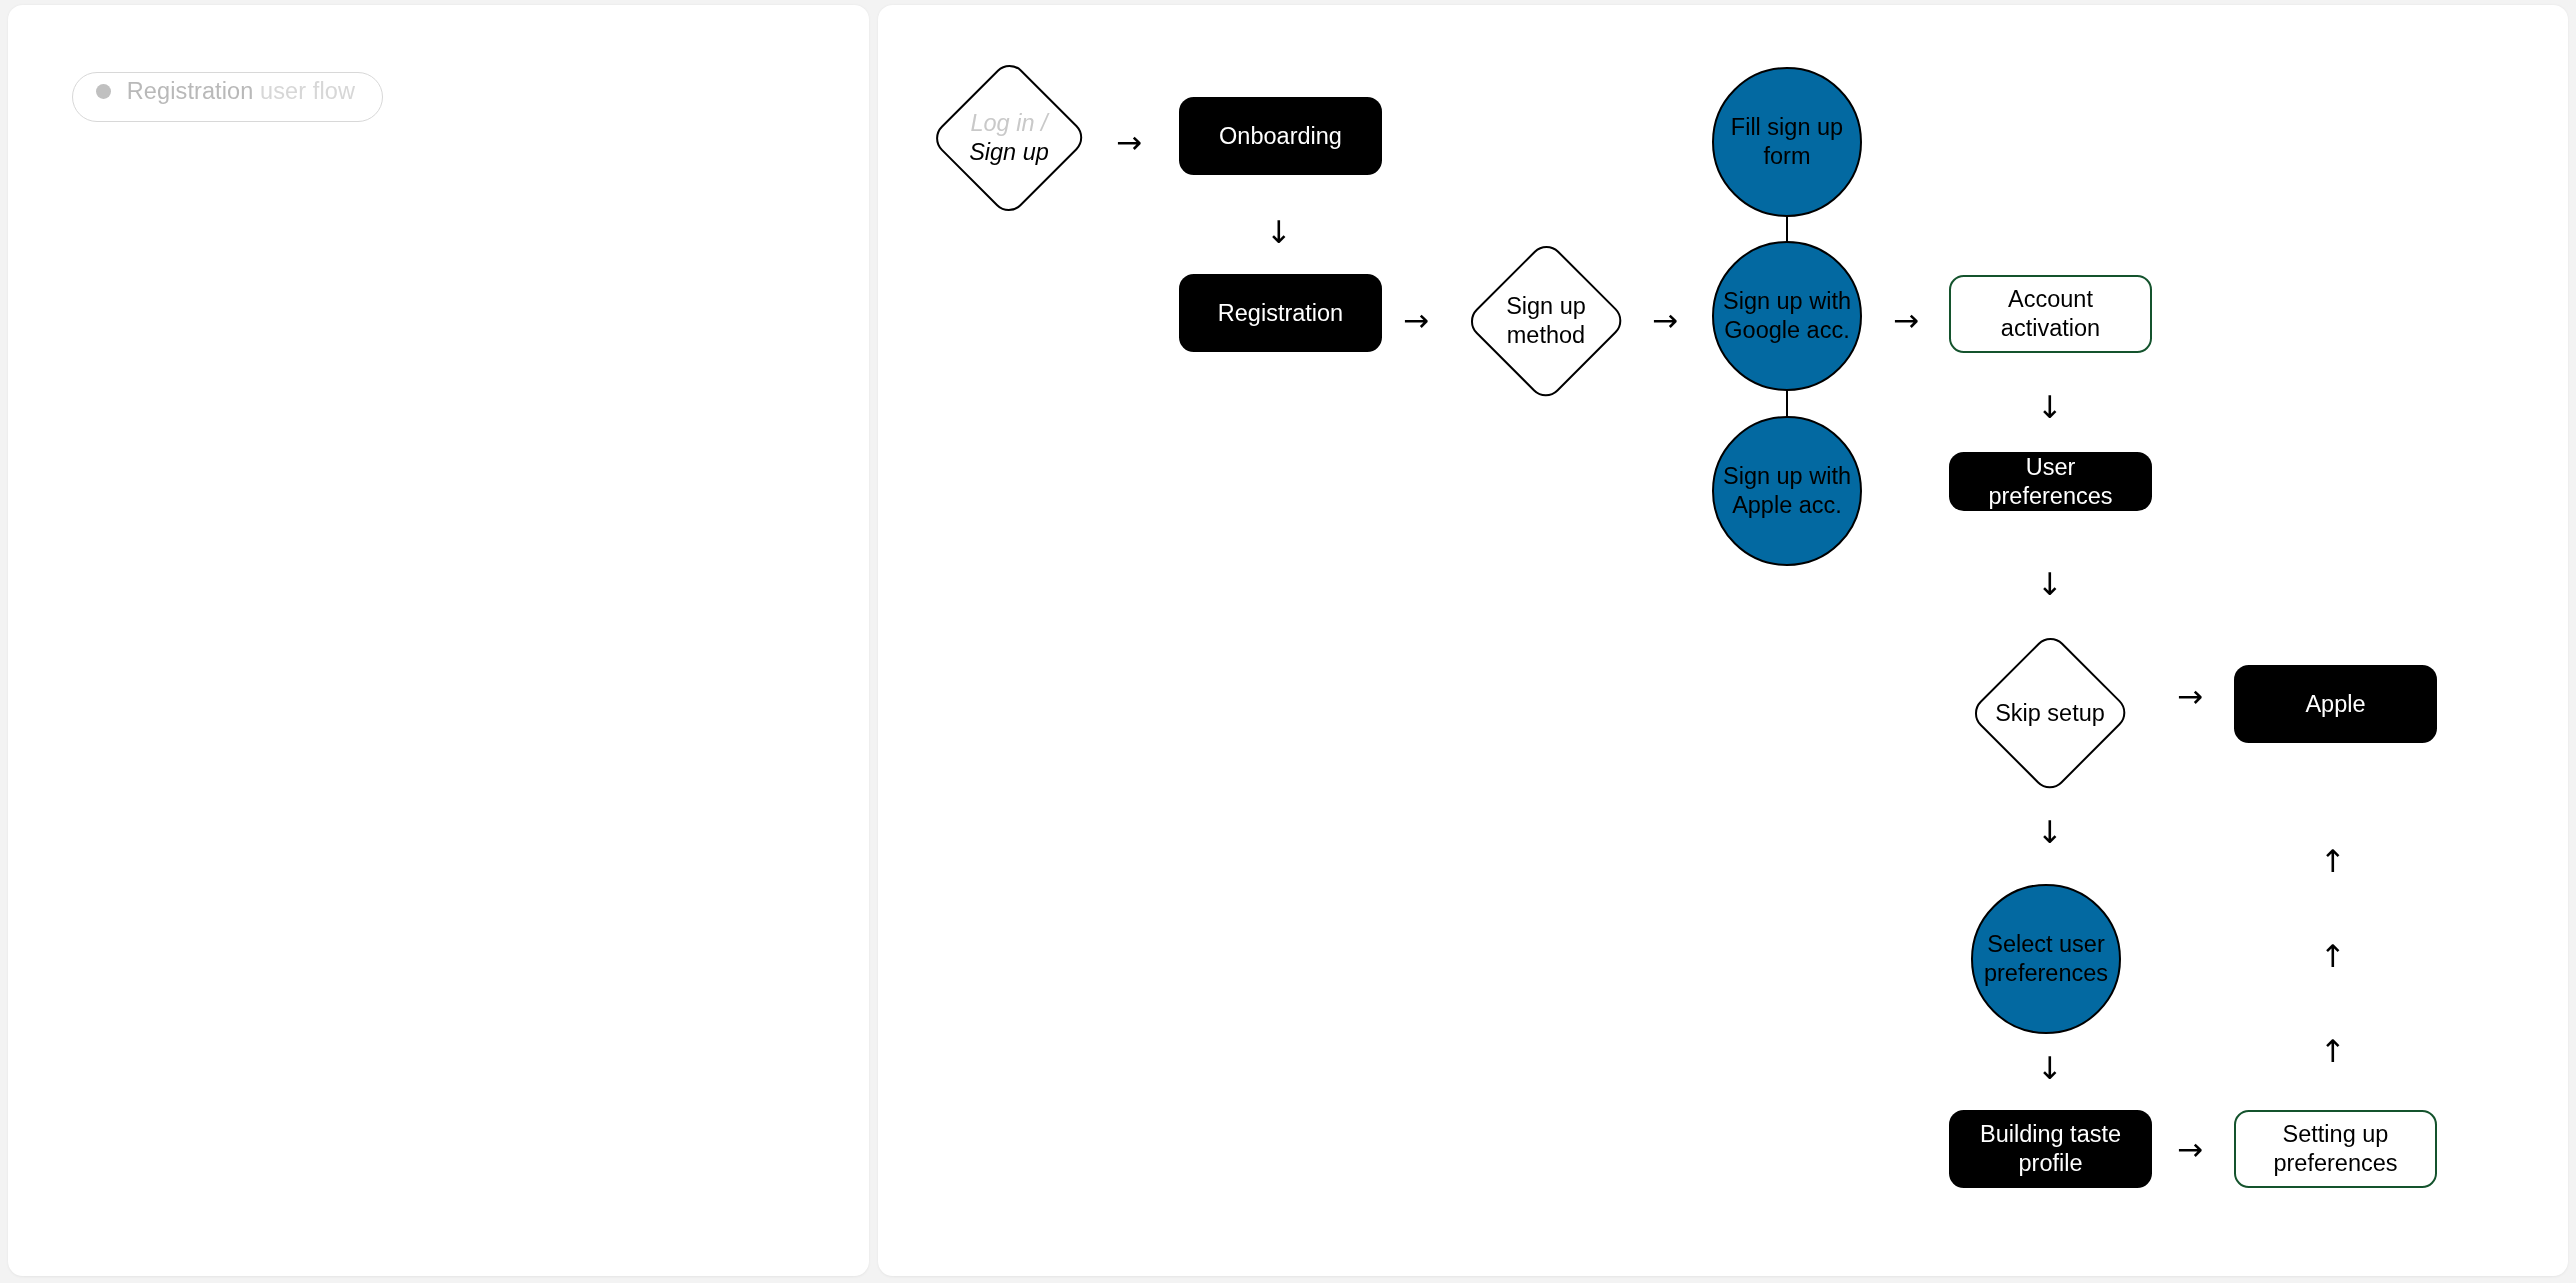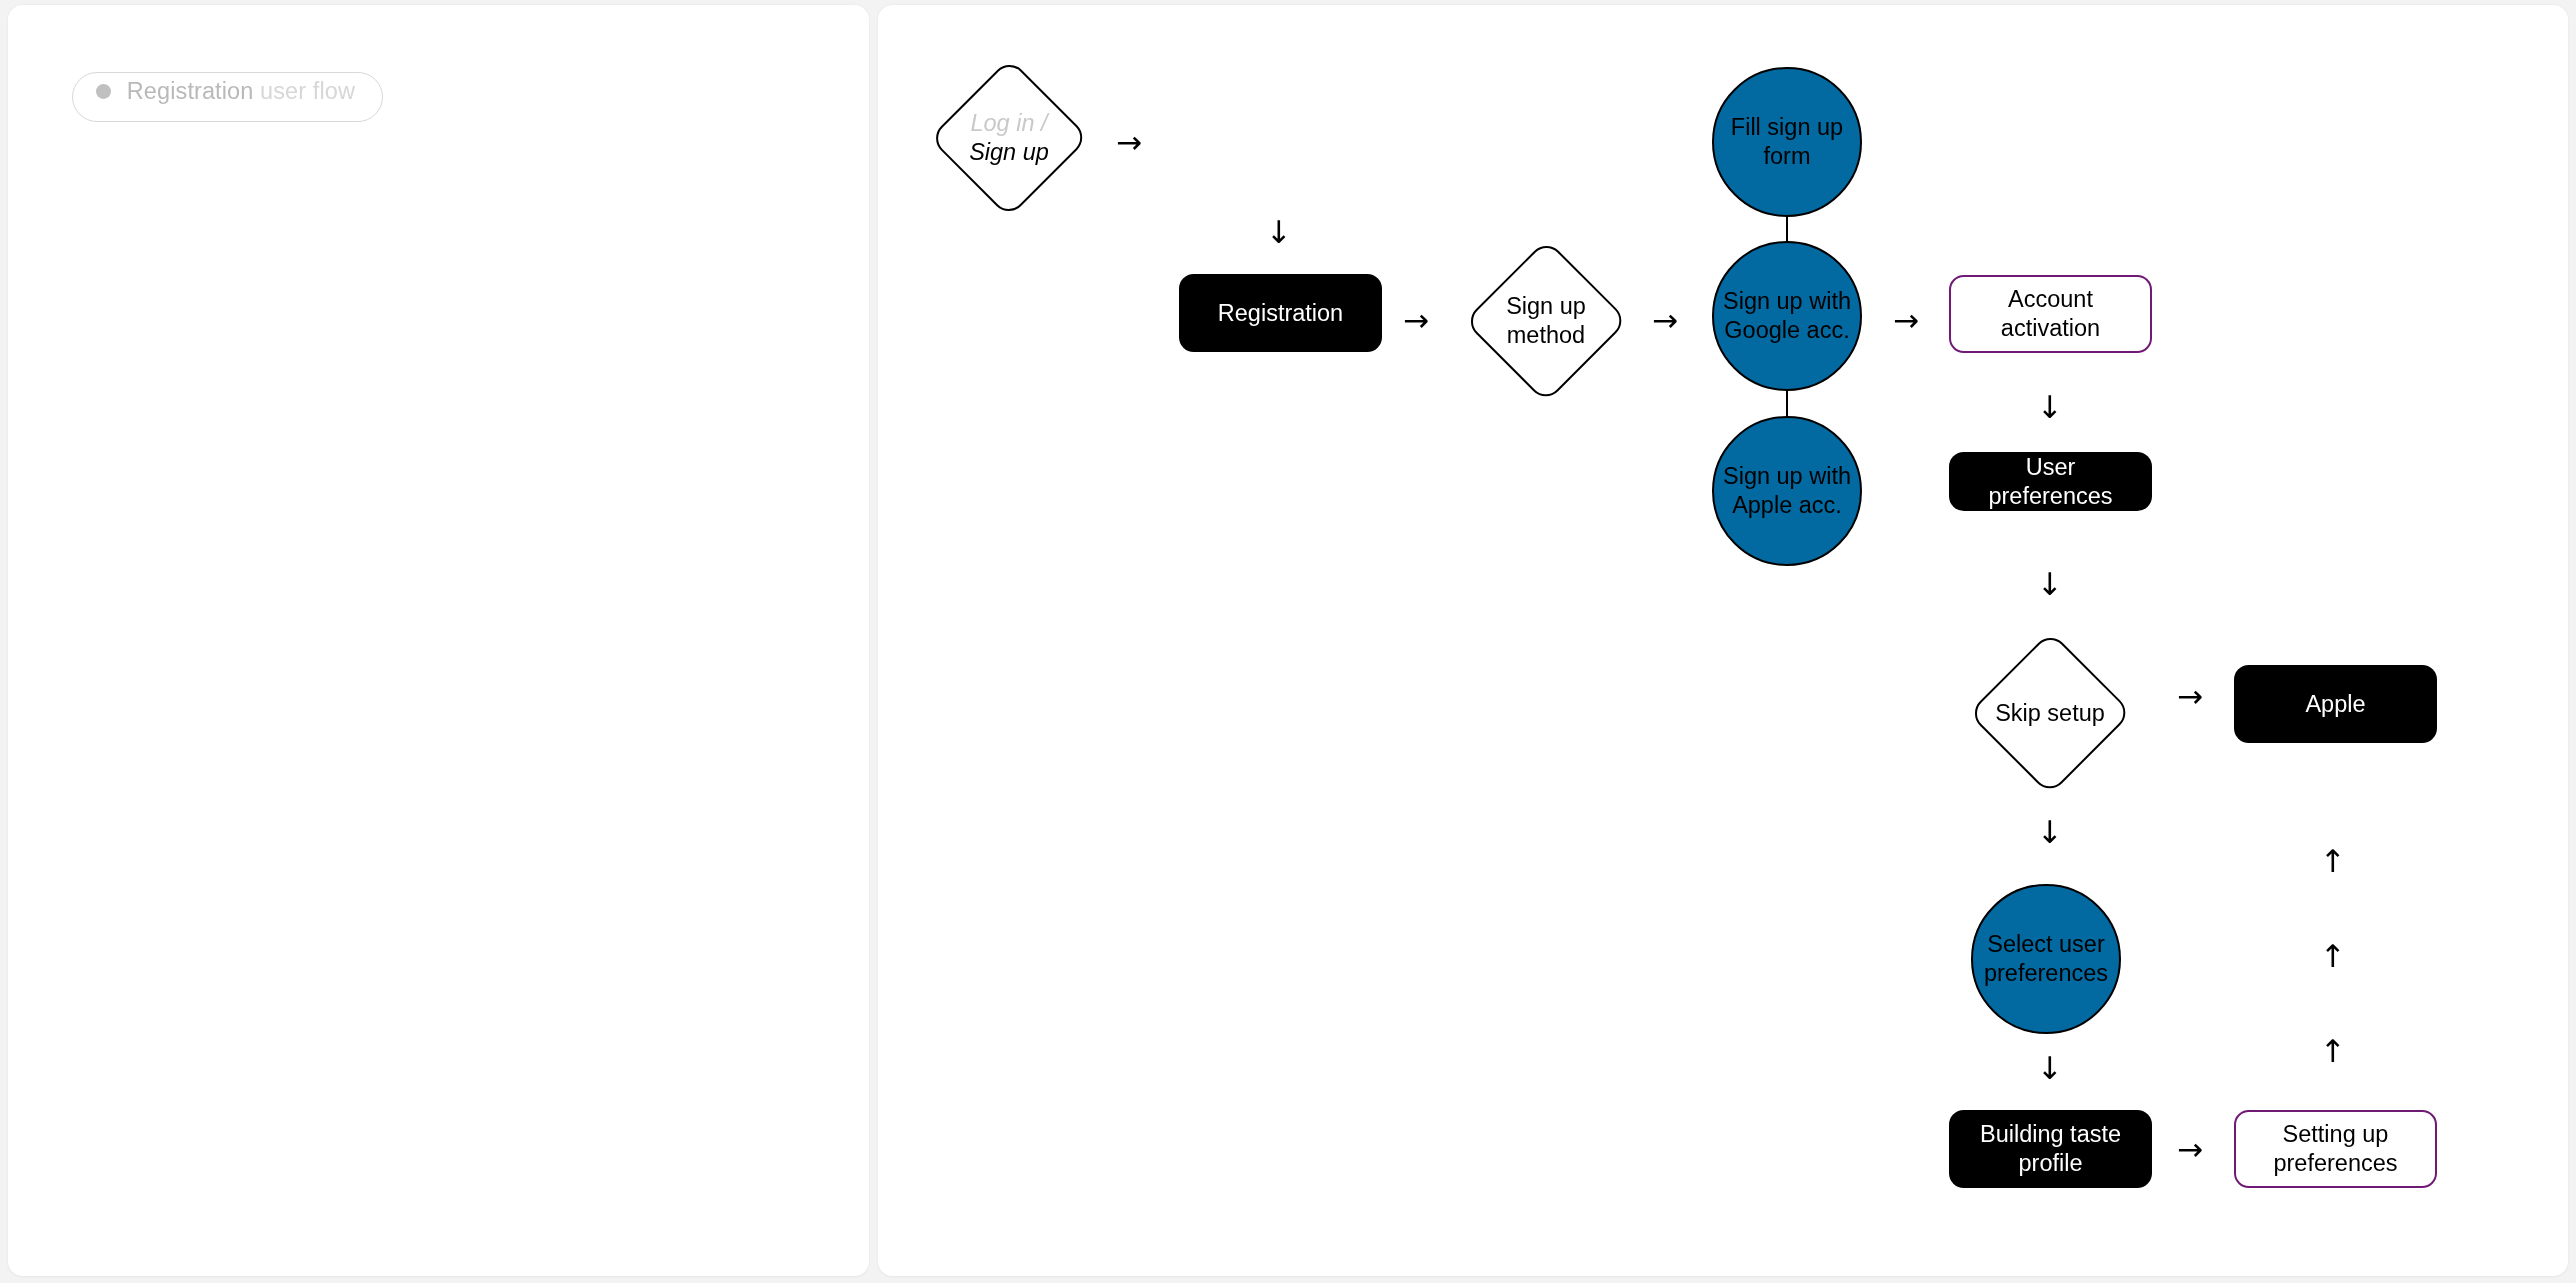--- a/index.html
+++ b/index.html
@@ -78,21 +78,21 @@
   
   .node.box-dark {
     background: #000000;
     color: #ffffff;
     border-radius: 14.8px;
   }
   
   .node.box-light {
     background: #ffffff;
     color: #000000;
-    border: 2px solid #701a75;
+    border: 2px solid #14532d;
     border-radius: 14.8px;
   }
   
   .node.circle {
     background: #0369a1;
     border: 2px solid #000000;
     border-radius: 50%;
   }
   
   .node.diamond {
@@ -149,20 +149,23 @@
   <div class="node diamond" style="left:932px; top:60px; width:154px; height:156px;font-style:italic;">
     <div class="dia-shape"></div>
     <div class="dia-text">
       <div style="color:#c9c9c9;">Log in /</div>
       <div>Sign up</div>
     </div>
   </div>
 
   <span class="arrow" style="left:1116px; top:127px;">→</span>
 
+  <div class="node box-dark" style="left:1179px; top:97px; width:203px; height:78px;">
+    <span class="label">Onboarding</span>
+  </div>
 
   <span class="arrow" style="left:1266px; top:217px;">↓</span>
 
   <div class="node box-dark" style="left:1179px; top:274px; width:203px; height:78px;">
     <span class="label">Registration</span>
   </div>
 
   <span class="arrow" style="left:1403px; top:305px;">→</span>
 
   <div class="node diamond" style="left:1467px; top:241px; width:158px; height:160px;">

